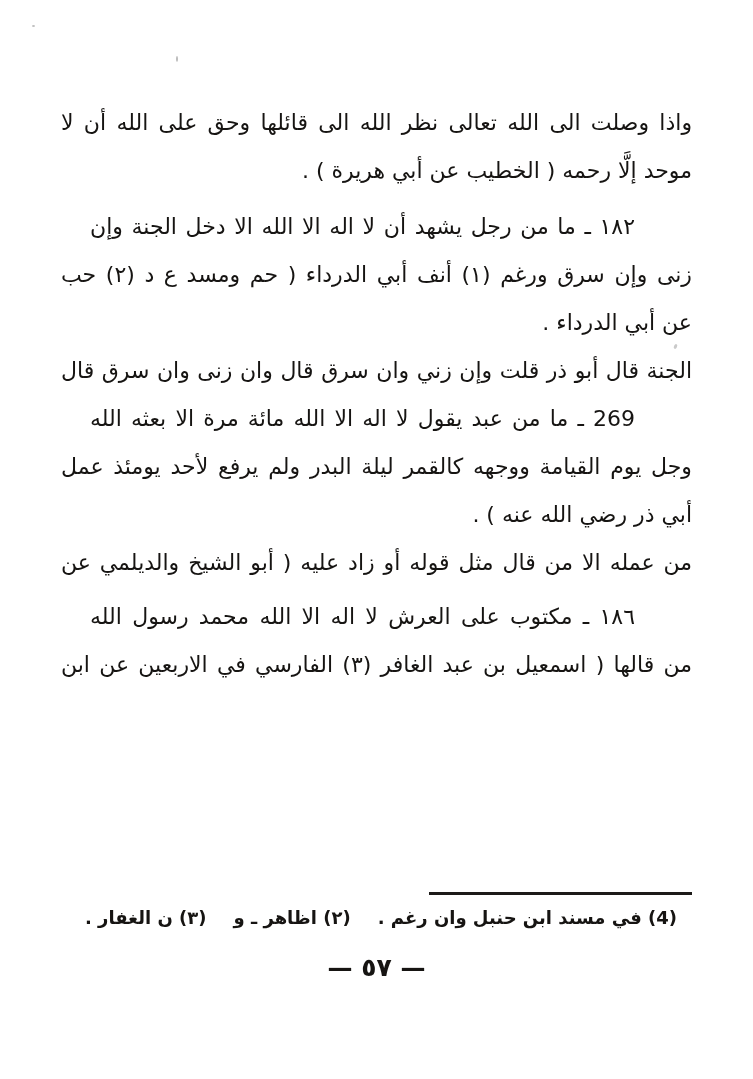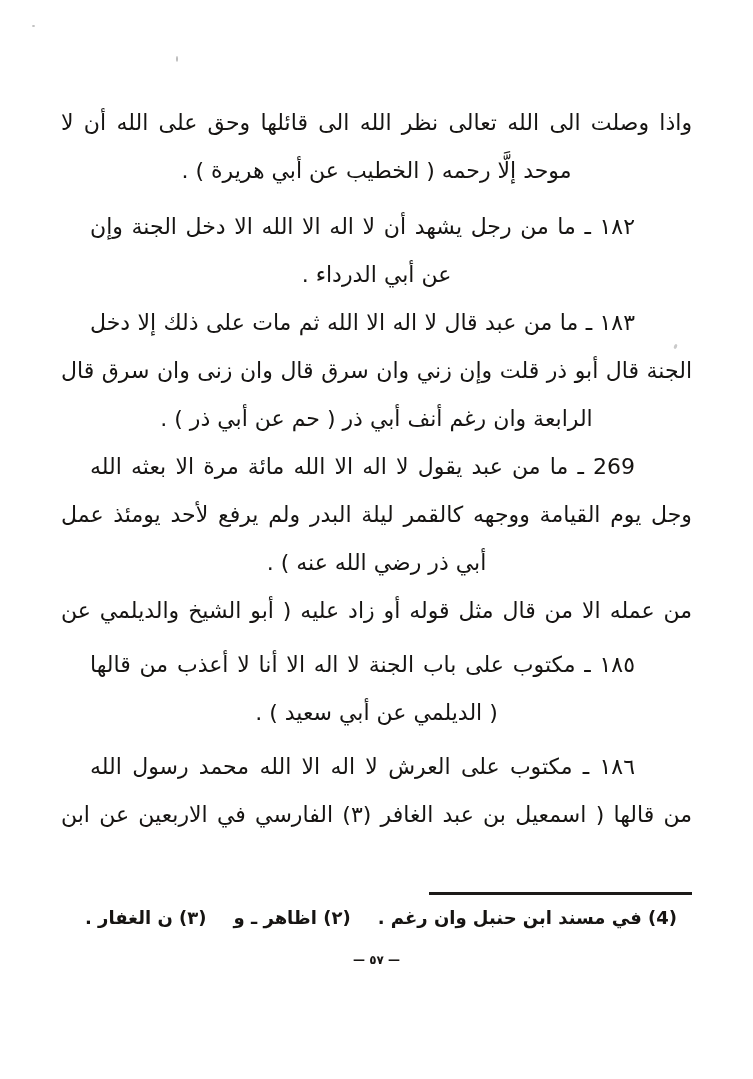--- a/index.html
+++ b/index.html
@@ -30,21 +30,21 @@
     line-height: 48px;
     font-size: 22px;
     overflow: hidden;
     white-space: nowrap;
   }
   .full {
     white-space: normal;
     text-align: justify;
     text-align-last: justify;
   }
-  .end { text-align: center; }
+  .end { text-align: right; }
   .indent { text-indent: 57px; margin-left: 29px; }
 
   .bottom {
     position: absolute;
     left: 61px;
     right: 61px;
     top: 892px;
     direction: ltr;
   }
   .footnote-sep {
@@ -62,21 +62,21 @@
     font-size: 18px;
     line-height: 27px;
     font-weight: bold;
   }
   .pagenum {
     position: absolute;
     left: 0;
     right: 0;
     top: 953px;
     text-align: center;
-    font-size: 12px;
+    font-size: 25px;
     font-weight: bold;
     letter-spacing: 2px;
     direction: rtl;
   }
   .speck {
     position: absolute;
     background: #8a8a8a;
     border-radius: 50%;
   }
   .speck.s1 { left: 32px;  top: 25px;  width: 3px; height: 2px; opacity: .55; }
@@ -92,39 +92,36 @@
 
 <div class="textblock">
 
   <section class="para">
     <div class="line full">واذا وصلت الى الله تعالى نظر الله الى قائلها وحق على الله أن لا ينظر الى</div>
     <div class="line end">موحد إلَّا رحمه ( الخطيب عن أبي هريرة ) .</div>
   </section>
 
   <section class="para m8">
     <div class="line full indent">١٨٢ ـ ما من رجل يشهد أن لا اله الا الله الا دخل الجنة وإن</div>
+    <div class="line full">زنى وإن سرق ورغم (١) أنف أبي الدرداء ( حم ومسد ع د (٢) حب</div>
     <div class="line end">عن أبي الدرداء .</div>
   </section>
 
   <section class="para">
-    <div class="line full indent">١٨٣ ـ ما من عبد قال لا اله الا الله ثم مات على ذلك إلا دخل</div>
     <div class="line full">الجنة قال أبو ذر قلت وإن زني وان سرق قال وان زنى وان سرق قال في</div>
-    <div class="line end">الرابعة وان رغم أنف أبي ذر ( حم عن أبي ذر ) .</div>
   </section>
 
   <section class="para">
     <div class="line full indent">269 ـ ما من عبد يقول لا اله الا الله مائة مرة الا بعثه الله عز</div>
     <div class="line full">وجل يوم القيامة ووجهه كالقمر ليلة البدر ولم يرفع لأحد يومئذ عمل أفضل</div>
     <div class="line end">أبي ذر رضي الله عنه ) .</div>
     <div class="line full">من عمله الا من قال مثل قوله أو زاد عليه ( أبو الشيخ والديلمي عن</div>
   </section>
 
   <section class="para m6">
-    <div class="line full indent">١٨٥ ـ مكتوب على باب الجنة لا اله الا أنا لا أعذب من قالها</div>
-    <div class="line end">( الديلمي عن أبي سعيد ) .</div>
   </section>
 
   <section class="para m6">
     <div class="line full indent">١٨٦ ـ مكتوب على العرش لا اله الا الله محمد رسول الله لاأعذب</div>
     <div class="line full">من قالها ( اسمعيل بن عبد الغافر (٣) الفارسي في الاربعين عن ابن عباس ) .</div>
   </section>
 
 </div>
 
 <div class="bottom">

